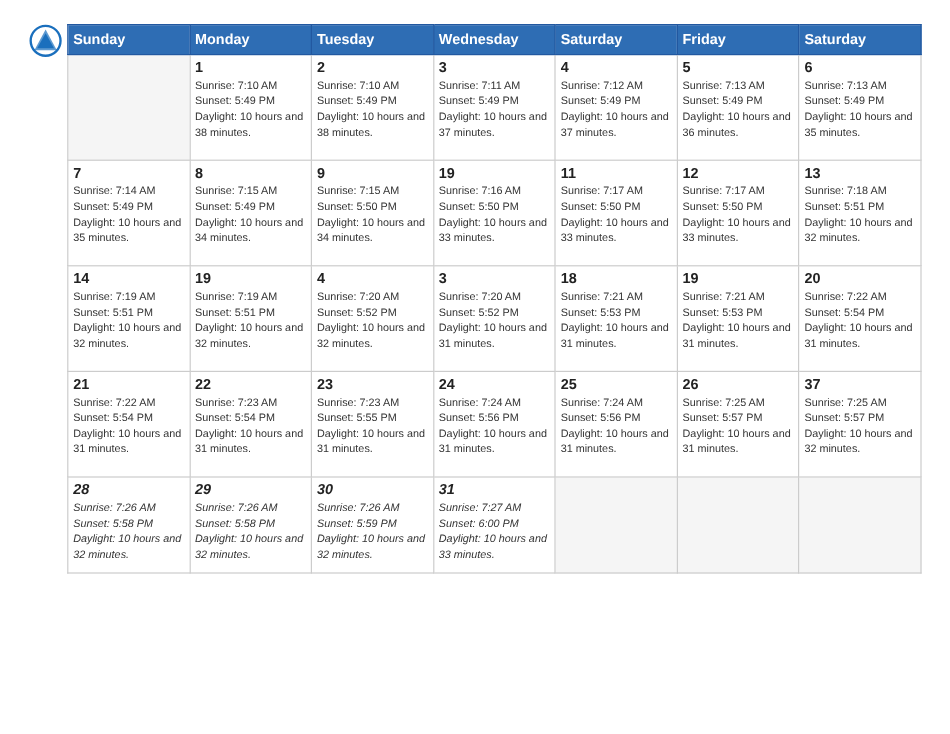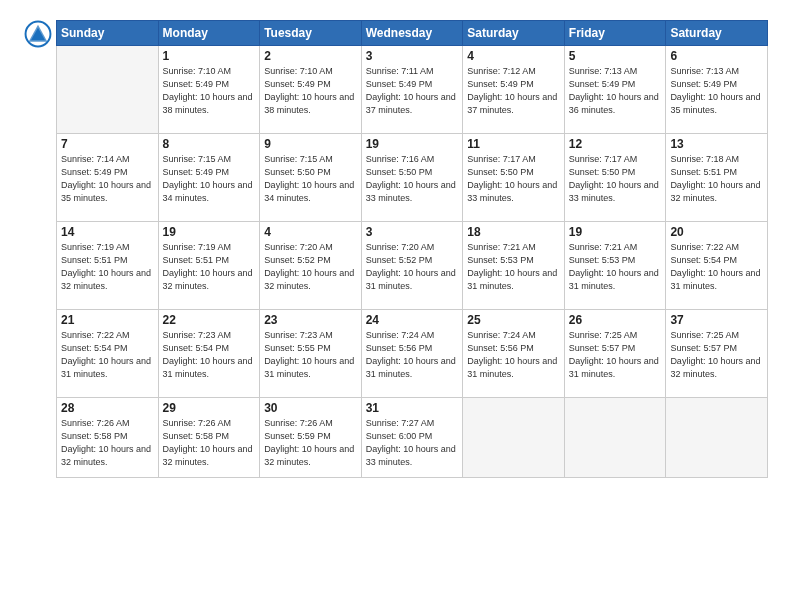--- a/index.html
+++ b/index.html
@@ -87,21 +87,21 @@
       color: #222;
       display: block;
       margin-bottom: 2px;
     }
     .day-detail {
       font-size: 9px;
       color: #333;
       line-height: 1.45;
     }
     tr.week-row td { height: 88px; }
-    tr.last-row td { height: 80px; }
+    tr.last-row td { height: 80px; font-style: italic; }
   </style>
 </head>
 <body>
 
 <div class="page">
   <div class="header">
     <div class="logo">
       <svg class="logo-icon" viewBox="0 0 36 36">
         <circle cx="18" cy="18" r="16" fill="none" stroke="#1a6fbd" stroke-width="2.5"></circle>
         <polygon points="18,6 30,28 6,28" fill="#1a6fbd" opacity="0.7"></polygon>

